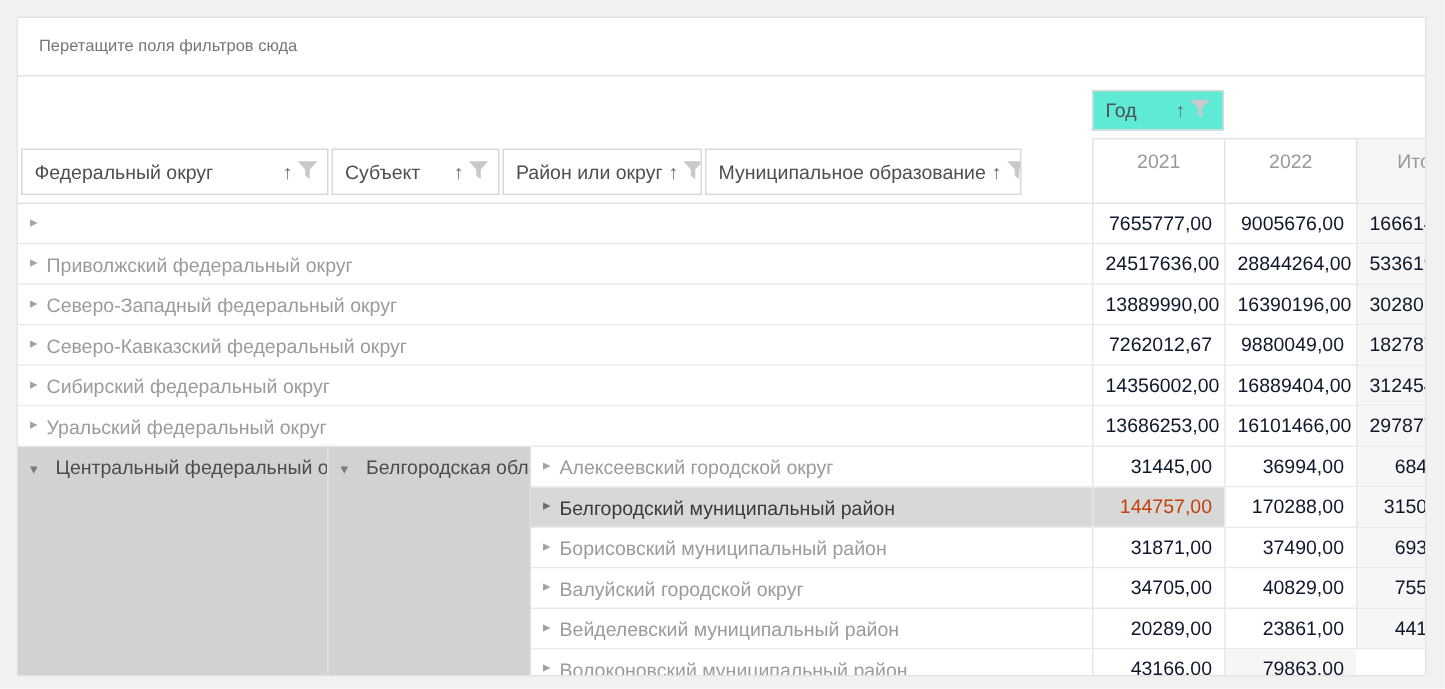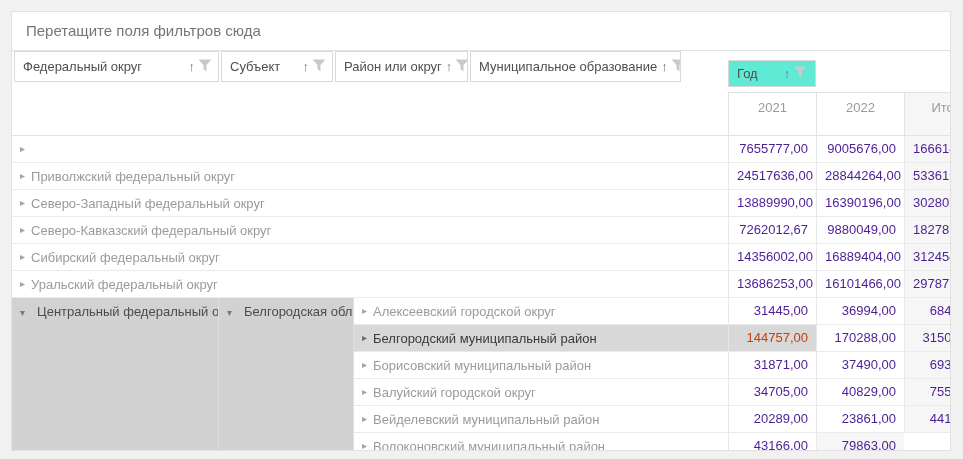--- a/index.html
+++ b/index.html
@@ -3,25 +3,25 @@
 <meta charset="utf-8">
 <style>
   * { margin:0; padding:0; box-sizing:border-box; }
   html,body { width:963px; height:459px; background:#f1f1f1; font-family:"Liberation Sans", sans-serif; overflow:hidden; }
 
   .pivot { position:absolute; left:11px; top:11px; width:940px; height:440px;
            background:#ffffff; border:1px solid #e2e2e2; overflow:hidden; }
 
   
   .filter-bar { height:39px; line-height:38px; border-bottom:1px solid #e2e2e2;
-                padding-left:14px; color:#767676; font-size:15px; }
+                padding-left:14px; color:#767676; font-size:11px; }
 
   
   .header-area { display:flex; height:85px; border-bottom:1px solid #e2e2e2; }
-  .row-fields { width:716px; flex:none; display:flex; 
+  .row-fields { width:716px; flex:none; display:flex; align-items:flex-end;
                 padding:0 0 5px 2px; gap:2px; }
   .chip { height:31px; border:1px solid #d9d9d9; background:#fff; display:flex;
           align-items:center; justify-content:space-between; padding:0 6px 0 8px;
           font-size:13px; color:#4f4f4f; white-space:nowrap; overflow:hidden; cursor:pointer; }
   .w1{width:205px}.w2{width:112px}.w3{width:133px}.w4{width:211px}
   .chip-icons { display:flex; align-items:center; gap:3px; flex:none; margin-left:4px; }
   .sort-arrow { color:#6e6e6e; font-size:13px; line-height:1; }
   .funnel { display:inline-block; }
 
   .col-area { flex:1; display:flex; flex-direction:column; }
@@ -35,21 +35,21 @@
   .col-h.total { background:#f6f6f6; }
 
   
   .prow { display:flex; height:27px; border-bottom:1px solid #eaeaea; background:#fff; cursor:pointer; }
   .rlabel { flex:none; display:flex; align-items:center; padding-left:8px;
             font-size:13px; color:#9b9b9b; white-space:nowrap; overflow:hidden; }
   .rlabel.wide { width:716px; }
   .rlabel.narrow { width:374px; }
   .exp { color:#a3a3a3; font-size:10px; margin-right:6px; flex:none; line-height:1; }
   .val { flex:none; width:88px; border-left:1px solid #e8e8e8; text-align:right;
-         padding:0 8px; line-height:26px; font-size:13px; color:#4c1d95; white-space:nowrap; }
+         padding:0 8px; line-height:26px; font-size:13px; color:#0f172a; white-space:nowrap; }
   .val.total { background:#f6f6f6; }
 
   
   .exp-block { display:flex; width:980px; }
   .gcell { flex:none; background:#d2d2d2; border-right:1px solid #dfdfdf;
            padding:6px 0 0 8px; font-size:13px; color:#4c4c4c;
            white-space:nowrap; overflow:hidden; cursor:pointer; }
   .gcell .exp { color:#7a7a7a; }
   .gcell.c1 { width:207px; }
   .gcell.c2 { width:135px; }

